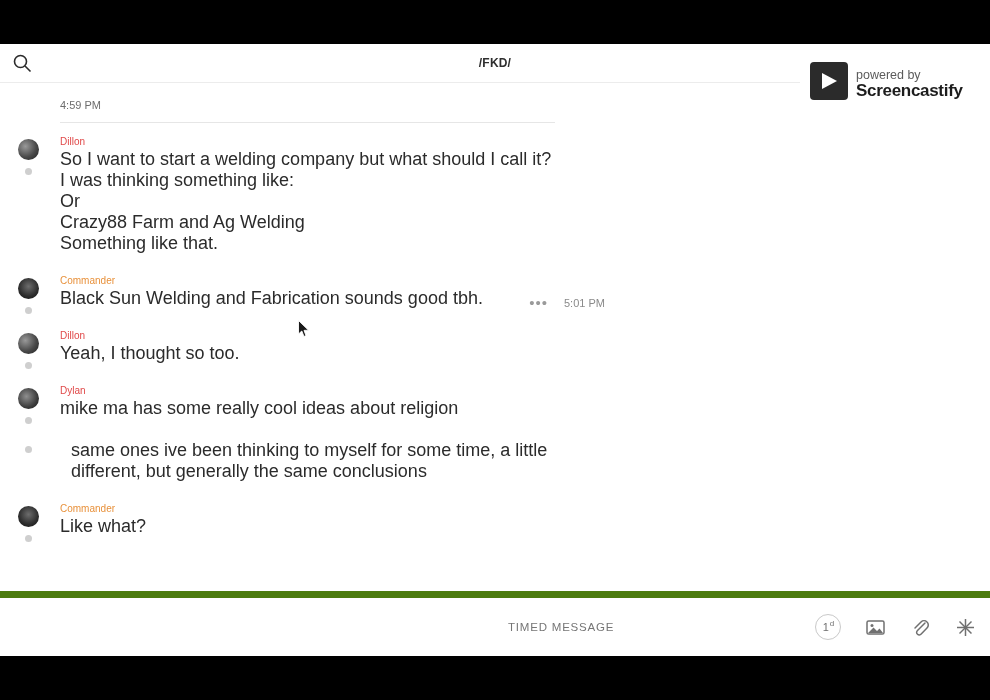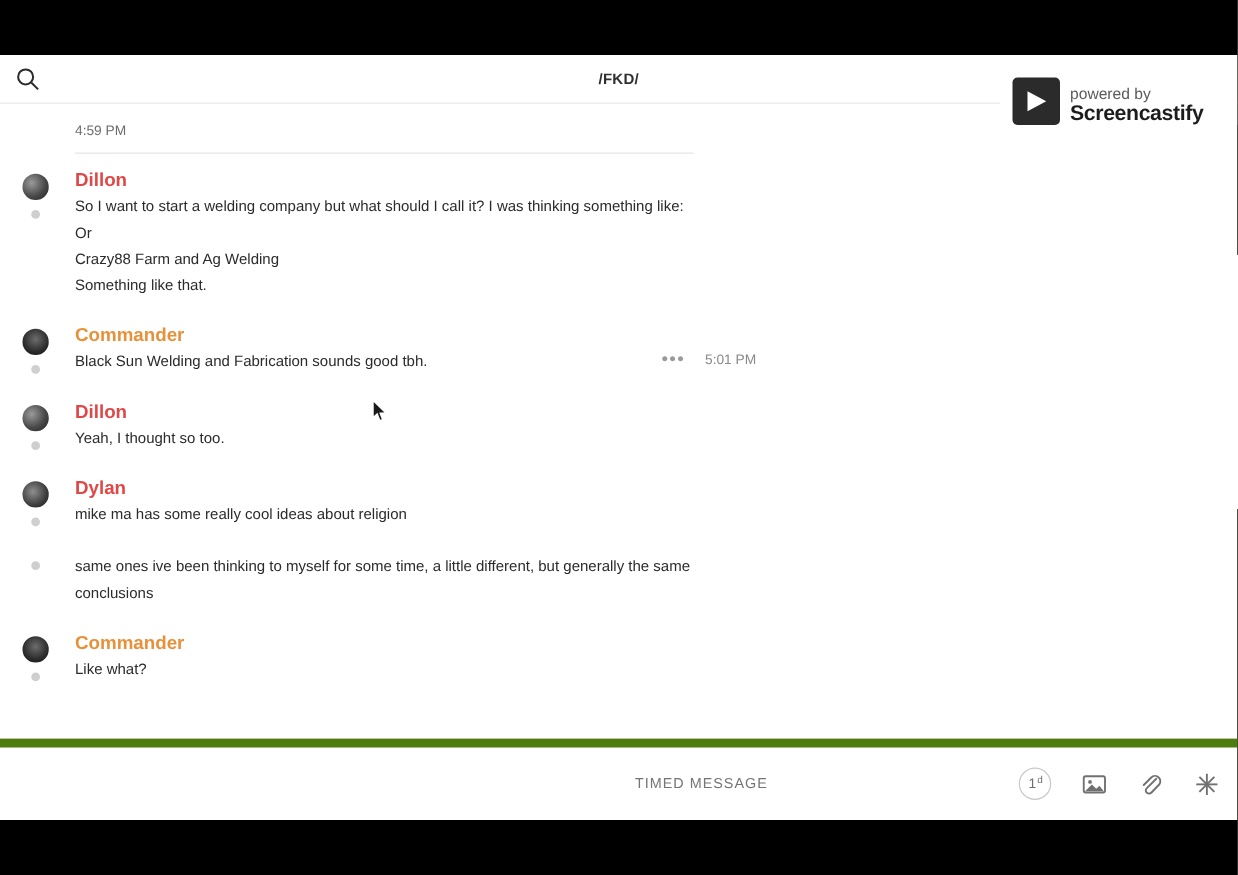--- a/index.html
+++ b/index.html
@@ -188,29 +188,29 @@
     position: absolute;
     left: 25px;
     width: 7px;
     height: 7px;
     border-radius: 50%;
     background: #cfcfcf;
   }
 
   .author {
     margin: 0 0 2px 60px;
-    font-size: 15px;
-    font-weight: bold;
+    font-size: 10px;
+    font-weight: normal;
   }
   .author.c-red { color: #e04848; }
   .author.c-orange { color: #e8913b; }
 
   .line {
     margin: 0 0 0 60px;
-    font-size: 12px;
+    font-size: 18px;
     color: #2b2b2b;
     line-height: 21px;
     max-width: 500px;
   }
 
   .msg-meta {
     position: absolute;
     right: 0;
     top: 0;
     display: flex;
@@ -365,21 +365,21 @@
         <div class="line">Yeah, I thought so too.</div>
       </div>
 
       <div class="msg-group" style="margin-top:18px;">
         <div class="avatar a-dylan"></div>
         <div class="presence-dot" style="top:33px;"></div>
         <div class="author c-red">Dylan</div>
         <div class="line">mike ma has some really cool ideas about religion</div>
       </div>
 
-      <div class="msg-group" style="margin-top:18px;">
+      <div class="msg-group" style="margin-top:18px;padding-left:11px;">
         <div class="presence-dot" style="top:7px;"></div>
         <div class="line">same ones ive been thinking to myself for some time, a little different, but generally the same conclusions</div>
       </div>
 
       <div class="msg-group" style="margin-top:18px;">
         <div class="avatar a-commander"></div>
         <div class="presence-dot" style="top:33px;"></div>
         <div class="author c-orange">Commander</div>
         <div class="line">Like what?</div>
       </div>

